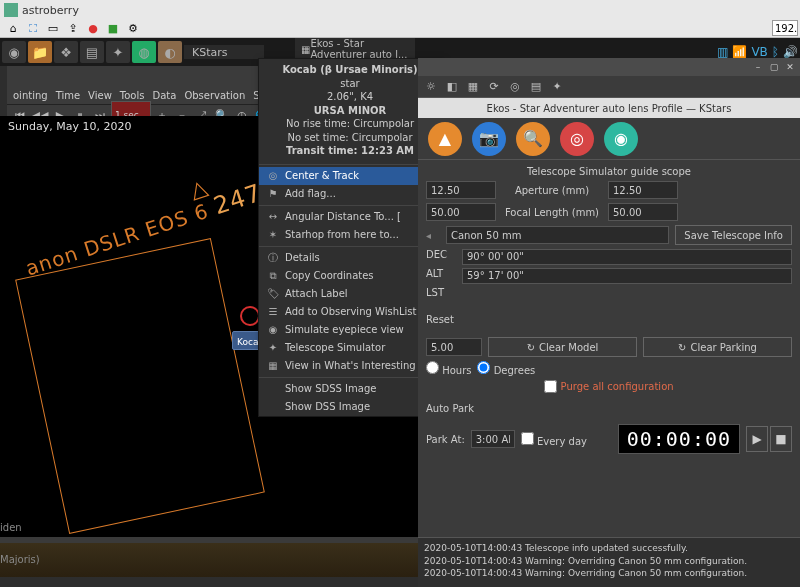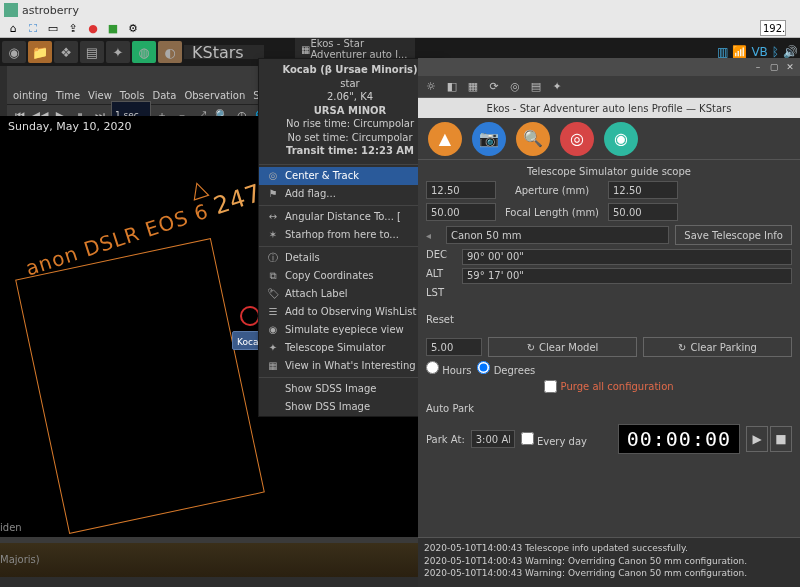--- a/index.html
+++ b/index.html
@@ -1,41 +1,41 @@
 <!DOCTYPE html>
 <html><head>
 <meta charset="utf-8">
 <style>
 * { margin: 0; padding: 0; box-sizing: border-box; font-family: "DejaVu Sans", Arial, sans-serif; }
 body { width: 800px; height: 587px; background: #2d2d2d; overflow: hidden; position: relative; font-size: 11px; }
 
 
 .browser-bar { height: 20px; background: #e8e8e8; display: flex; align-items: center; padding: 0 4px; color: #333; }
 .browser-bar .icon { width: 14px; height: 14px; margin-right: 4px; background: #5a8; }
-.browser-address { position: absolute; right: 14px; top: 20px; width: 26px; height: 16px; background: #fff; border: 1px solid #999; font-size: 10px; padding-left: 2px; color: #000; }
+.browser-address { position: absolute; right: 2px; top: 20px; width: 26px; height: 16px; background: #fff; border: 1px solid #999; font-size: 10px; padding-left: 2px; color: #000; }
 
 
 .browser-icons { height: 18px; background: #e8e8e8; display: flex; align-items: center; gap: 6px; padding: 0 6px; border-bottom: 1px solid #bbb; }
 .browser-icons span { width: 14px; height: 14px; display: inline-flex; align-items: center; justify-content: center; font-size: 11px; }
 
 
 .taskbar { height: 28px; background: #1a1a1a; display: flex; align-items: center; padding: 0 2px; gap: 2px; }
 .taskbar-item { width: 24px; height: 22px; background: #333; display: inline-flex; align-items: center; justify-content: center; color: #aaa; font-size: 13px; border-radius: 2px; }
-.taskbar-app { height: 14px; padding: 0 8px; background: #2a2a2a; display: inline-flex; align-items: center; color: #bbb; font-size: 16px; min-width: 80px; }
+.taskbar-app { height: 14px; padding: 0 8px; background: #2a2a2a; display: inline-flex; align-items: center; color: #bbb; font-size: 11px; min-width: 80px; }
 .taskbar-right { margin-left: auto; display: flex; align-items: center; gap: 4px; }
 .taskbar-right span { color: #4ad; font-size: 12px; }
 
 
 .kstars-window { position: absolute; left: 7px; top: 66px; width: 420px; }
 .kstars-title { height: 20px; background: #3b3b3b; color: #ccc; font-size: 11px; display: flex; align-items: center; padding-right: 6px; }
 .kstars-title span:first-child { margin-left: auto; }
 .kstars-menu { height: 18px; background: #3b3b3b; display: flex; gap: 8px; padding: 0 6px; color: #ccc; font-size: 10px; align-items: center; }
 .kstars-tools { height: 22px; background: #3b3b3b; display: flex; gap: 2px; align-items: center; padding: 0 4px; border-top: 1px solid #222; border-bottom: 1px solid #222; }
 .tb-btn { width: 18px; height: 18px; background: #3b3b3b; display: inline-flex; align-items: center; justify-content: center; color: #bbb; font-size: 11px; }
-.tb-input { width: 40px; height: 28px; background: #0f172a; border: 1px solid #555; color: #ccc; font-size: 9px; padding: 0 3px; }
+.tb-input { width: 40px; height: 28px; background: #7f1d1d; border: 1px solid #555; color: #ccc; font-size: 9px; padding: 0 3px; }
 
 
 .sky { position: absolute; left: 0; top: 116px; width: 420px; height: 461px; background: #000; overflow: hidden; }
 .sky-date { color: #ddd; font-size: 11px; padding: 4px 8px; }
 .sky-overlay-text { position: absolute; color: #d87a2a; font-size: 20px; transform: rotate(-18deg); left: 20px; top: 100px; letter-spacing: 1px; }
 .sky-rect { position: absolute; border: 1px solid #d87a2a; width: 200px; height: 260px; left: 40px; top: 140px; transform: rotate(-12deg); }
 .sky-arrow { position: absolute; left: 190px; top: 60px; color: #d87a2a; font-size: 22px; transform: rotate(-18deg); }
 .star-label { position: absolute; background: #3a5a8a; color: #fff; font-size: 9px; padding: 2px 4px; border: 1px solid #5a7aaa; border-radius: 2px; }
 .kocab-label { left: 232px; top: 215px; }
 .bottom-label { position: absolute; bottom: 12px; left: 0; color: #888; font-size: 10px; }

